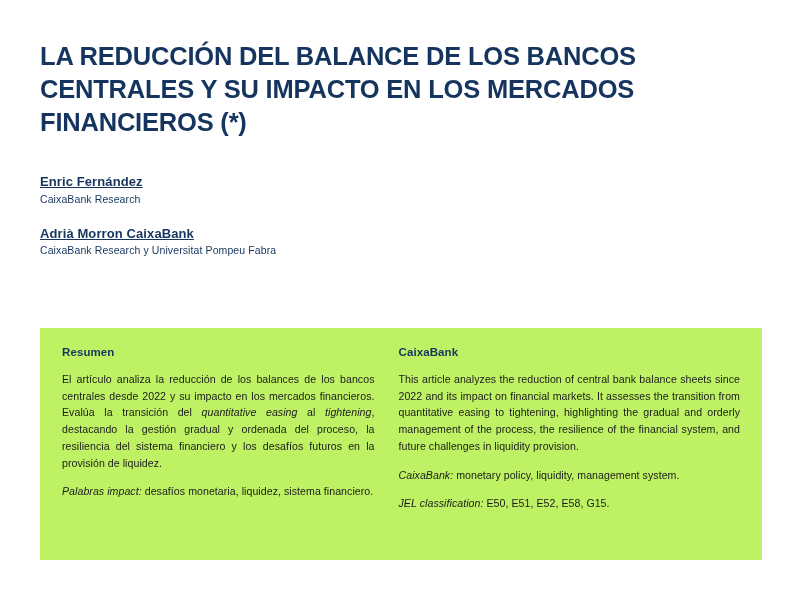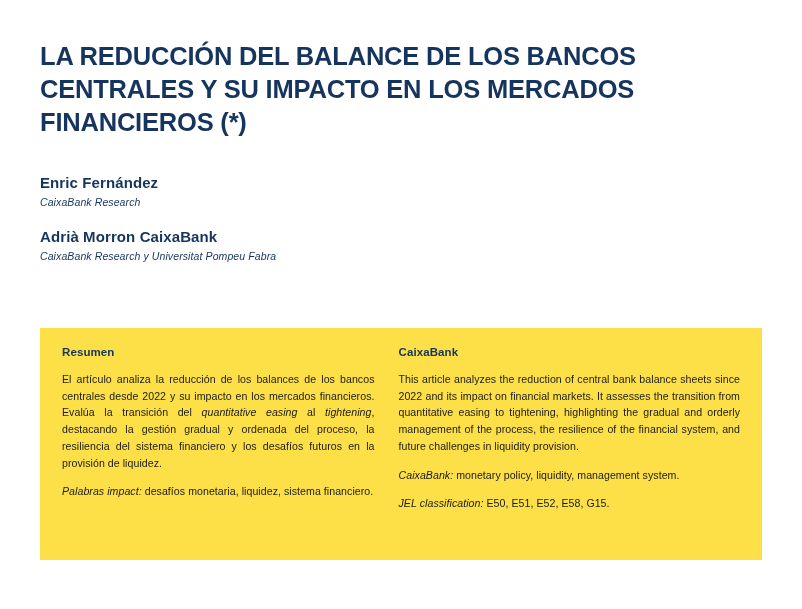--- a/index.html
+++ b/index.html
@@ -31,41 +31,41 @@
     max-width: 680px;
     text-transform: none;
   }
   .authors {
     margin-top: 34px;
   }
   .author-block {
     margin-bottom: 18px;
   }
   .author-name {
-    font-size: 15px;
+    font-size: 13px;
     font-weight: bold;
     color: #15355e;
     letter-spacing: 0.1px;
     line-height: 1.35;
+    text-decoration: underline;
   }
   .author-affil {
     font-size: 10.5px;
-    font-style: italic;
     color: #15355e;
     letter-spacing: 0.1px;
     line-height: 1.4;
     margin-top: 1px;
   }
   .abstract-box {
     position: absolute;
     left: 40px;
     top: 328px;
     width: 722px;
     height: 232px;
-    background: #fde047;
+    background: #bef264;
     box-sizing: border-box;
     display: flex;
     padding: 18px 22px 18px 22px;
   }
   .col {
     box-sizing: border-box;
   }
   .col-left {
     width: 347px;
     padding-right: 24px;

